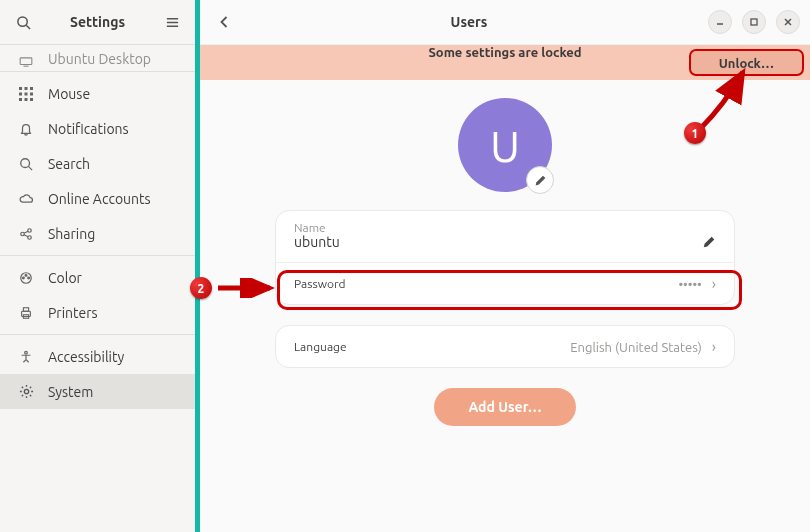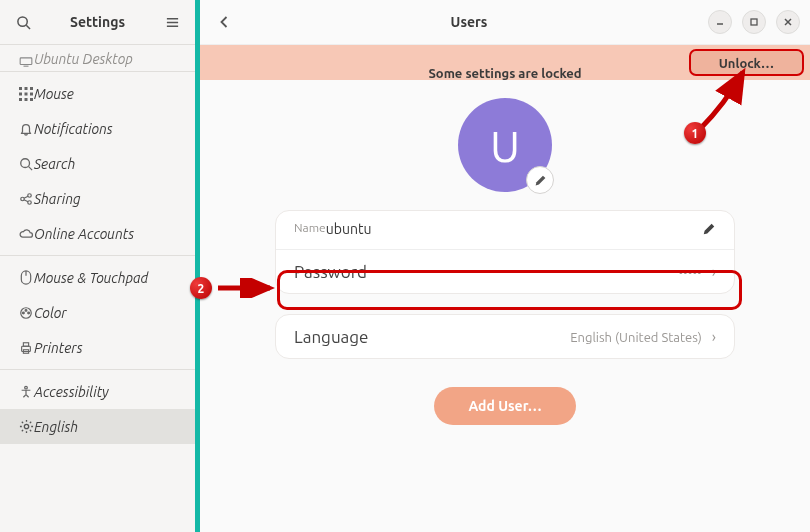--- a/index.html
+++ b/index.html
@@ -4,66 +4,66 @@
 <style>
   * { box-sizing: border-box; margin: 0; padding: 0; font-family: Ubuntu, "Segoe UI", Cantarell, sans-serif; }
   body { width: 810px; height: 532px; background: #fafafa; overflow: hidden; position: relative; color: #3a3a3a; }
 
   
   .sidebar { position: absolute; left:0; top:0; width:200px; height:532px; background:#f6f5f4; border-right:5px solid #14b8a6; display:flex; flex-direction:column;justify-content:space-between; }
   .sidebar-header{ height:45px; display:flex; align-items:center; border-bottom:1px solid #e0dedb; padding:0 8px; }
   .hdr-icon-btn{ width:30px; height:30px; display:flex; align-items:center; justify-content:center; border-radius:6px; }
   .sidebar-title{ flex:1; text-align:center; font-weight:700; font-size:14px; }
   .sidebar-list{ flex:1; overflow-y:auto; padding-top:2px; }
-  .side-item{ height:35px; display:flex; align-items:center; padding:0 18px; font-size:14px; color:#3c3c3c; cursor:pointer;font-style:italic; }
+  .side-item{ height:35px; display:flex; align-items:center; padding:0 18px; font-size:14px; color:#3c3c3c; gap:14px; cursor:pointer; }
   .side-item.selected{ background:#e2e1de; }
   .side-item .ic{ width:16px; display:flex; align-items:center; justify-content:center; color:#555; }
   .side-item.cut{ height:20px; padding-top:0; align-items:flex-end; color:#918f8c; }
   .side-item.cut .ic{ align-items:flex-end;}
   .separator{ height:1px; background:#e0dedb; margin:4px 0; }
 
   
   .main{ position:absolute; left:200px; top:0; right:0; height:532px; background:#fafafa; display:flex; flex-direction:column;}
   .titlebar{ height:45px; display:flex; align-items:center; padding:12px 10px; border-bottom:1px solid #eee;justify-content:flex-end; }
   .back-btn{ width:28px; height:28px; display:flex; align-items:center; justify-content:center; border-radius:6px; }
   .title{ flex:1; text-align:center; font-weight:700; font-size:14px; }
   .win-btns{ display:flex; gap:10px; margin-left:8px; }
   .win-btn{ width:24px; height:24px; border-radius:50%; background:#efedec; border:1px solid #dedddb; display:flex; align-items:center; justify-content:center; font-size:11px; color:#555; }
 
   
-  .lock-banner{ height:35px; background:#f7c8b6; display:flex; align-items:flex-end; position:relative; }
+  .lock-banner{ height:35px; background:#f7c8b6; display:flex; align-items:flex-start; position:relative; }
   .lock-text{ flex:1; text-align:center; font-weight:700; font-size:13px; color:#3b3b3b;}
   .unlock-btn{ position:absolute; right:6px; top:4px; height:27px; padding:0 28px; background:#efb39d; border:2px solid #d10000; border-radius:7px; font-weight:700; font-size:13px; color:#3a3a3a; display:flex; align-items:center;}
 
   
   .content{ flex:1; overflow-y:auto; display:flex; flex-direction:column; align-items:center; padding-bottom:30px;}
   .avatar-wrap{ margin-top:18px; position:relative; width:94px; height:94px;}
   .avatar{ width:94px; height:94px; border-radius:50%; background:#8d7bd8; display:flex; align-items:center; justify-content:center; color:#fff; font-size:44px; font-weight:400;}
   .avatar-edit{ position:absolute; right:-2px; bottom:-2px; width:28px; height:28px; border-radius:50%; background:#fff; border:1px solid #d5d3d1; display:flex; align-items:center; justify-content:center; color:#555; }
 
   .card{ width:460px; background:#fff; border:1px solid #ece9e7; border-radius:14px; margin-top:18px; box-shadow:0 0 0 rgba(0,0,0,0); }
   .row{ display:flex; align-items:center; padding:12px 18px 12px 18px; position:relative; }
   .row + .row{ border-top:1px solid #eee; }
-  .row-label{ font-size:17px; color:#444; }
+  .row-label{ font-size:12px; color:#444; }
   .row-label.disabled{ color:#b8b5b2; }
   .row-value{ margin-left:auto; font-size:13px; color:#9b9895; display:flex; align-items:center; gap:10px; }
   .chev{ font-size:15px; color:#9b9895;}
 
-  .name-row{ align-items:flex-start; padding:10px 18px 12px 18px;}
+  .name-row{ flex-direction:column; align-items:flex-start; padding:10px 18px 12px 18px;}
   .name-small{ font-size:12px; color:#9b9895; }
   .name-inner{ display:flex; width:100%; align-items:center;}
   .name-val{ font-size:14px; color:#333;text-align:right; }
   .pencil{ margin-left:auto; color:#444;}
 
   .switch{ width:44px; height:24px; background:#e6e4e2; border-radius:12px; position:relative;}
   .switch::after{ content:""; position:absolute; left:3px; top:3px; width:18px; height:18px; background:#fff; border-radius:50%; box-shadow:0 1px 2px rgba(0,0,0,.2);}
 
   .card.listish{ margin-top:20px; }
 
-  .add-user{ margin-top:28px; background:#f2a586; color:#fff; font-weight:700; font-size:14px; border:none; border-radius:22px; padding:11px 34px;}
+  .add-user{ margin-top:20px; background:#f2a586; color:#fff; font-weight:700; font-size:14px; border:none; border-radius:22px; padding:11px 34px;}
 
   
   .password-highlight{ position:absolute; border:3px solid #d10000; border-radius:10px; left:277px; top:270px; width:465px; height:40px; pointer-events:none;}
 
   
   .badge{ position:absolute; width:22px; height:22px; border-radius:50%; background:radial-gradient(circle at 30% 30%, #ef3b3b, #b80000); color:#fff; font-size:12px; font-weight:700; display:flex; align-items:center; justify-content:center; box-shadow:0 1px 2px rgba(0,0,0,.4);}
   .badge1{ left:684px; top:122px;}
   .badge2{ left:190px; top:277px;}
   .arrow1{ position:absolute; left:695px; top:64px; pointer-events:none;}
   .arrow2{ position:absolute; left:216px; top:278px; pointer-events:none;}
@@ -133,50 +133,41 @@
       <span class="ic">
           <svg width="14" height="14" viewBox="0 0 16 16" fill="none" stroke="#666" stroke-width="1.5">
             <circle cx="7" cy="7" r="5"></circle>
             <line x1="11" y1="11" x2="15" y2="15"></line>
           </svg>
         </span>
       <span>Search</span>
     </div>
     <div class="side-item">
       <span class="ic">
+          <svg width="15" height="11" viewBox="0 0 16 12" fill="none" stroke="#666" stroke-width="1.4">
+            <path d="M4 10a3 3 0 1 1 .6-5.95A4 4 0 0 1 12 5a2.5 2.5 0 0 1 0 5H4z"></path>
+          </svg>
+        </span>
+      <span>Online Accounts</span>
+    </div>
+    <div class="side-item">
+      <span class="ic">
           <svg width="14" height="14" viewBox="0 0 16 16" fill="none" stroke="#666" stroke-width="1.4">
             <circle cx="4" cy="8" r="2"></circle>
             <circle cx="12" cy="4" r="2"></circle>
             <circle cx="12" cy="12" r="2"></circle>
             <line x1="5.7" y1="7.1" x2="10.3" y2="4.9"></line>
             <line x1="5.7" y1="8.9" x2="10.3" y2="11.1"></line>
           </svg>
         </span>
       <span>Sharing</span>
     </div>
-    <div class="side-item">
-      <span class="ic">
-          <svg width="15" height="11" viewBox="0 0 16 12" fill="none" stroke="#666" stroke-width="1.4">
-            <path d="M4 10a3 3 0 1 1 .6-5.95A4 4 0 0 1 12 5a2.5 2.5 0 0 1 0 5H4z"></path>
-          </svg>
-        </span>
-      <span>Online Accounts</span>
-    </div>
 
     <div class="separator"></div>
 
-    <div class="side-item">
-      <span class="ic">
-          <svg width="12" height="15" viewBox="0 0 12 16" fill="none" stroke="#666" stroke-width="1.3">
-            <rect x="1" y="1" width="10" height="14" rx="5"></rect>
-            <line x1="6" y1="1" x2="6" y2="6"></line>
-          </svg>
-        </span>
-      <span>Mouse &amp; Touchpad</span>
-    </div>
     <div class="side-item">
       <span class="ic">
           <svg width="14" height="14" viewBox="0 0 16 16" fill="none" stroke="#666" stroke-width="1.4">
             <circle cx="8" cy="8" r="6"></circle>
             <circle cx="8" cy="5" r="1" fill="#666"></circle>
             <circle cx="11" cy="8" r="1" fill="#666"></circle>
             <circle cx="5" cy="8" r="1" fill="#666"></circle>
           </svg>
         </span>
       <span>Color</span>
@@ -203,21 +194,21 @@
         </span>
       <span>Accessibility</span>
     </div>
     <div class="side-item selected">
       <span class="ic">
           <svg width="15" height="15" viewBox="0 0 16 16" fill="none" stroke="#555" stroke-width="1.4">
             <circle cx="8" cy="8" r="2.3"></circle>
             <path d="M8 1v2M8 13v2M1 8h2M13 8h2M3 3l1.4 1.4M11.6 11.6L13 13M3 13l1.4-1.4M11.6 4.4L13 3"></path>
           </svg>
         </span>
-      <span>English</span>
+      <span>System</span>
     </div>
   </div>
 </div>
 
 <div class="main">
   <div class="titlebar">
     <div class="back-btn">
       <svg width="11" height="14" viewBox="0 0 10 14" fill="none" stroke="#555" stroke-width="1.8">
           <polyline points="7,2 2,7 7,12"></polyline>
         </svg>

